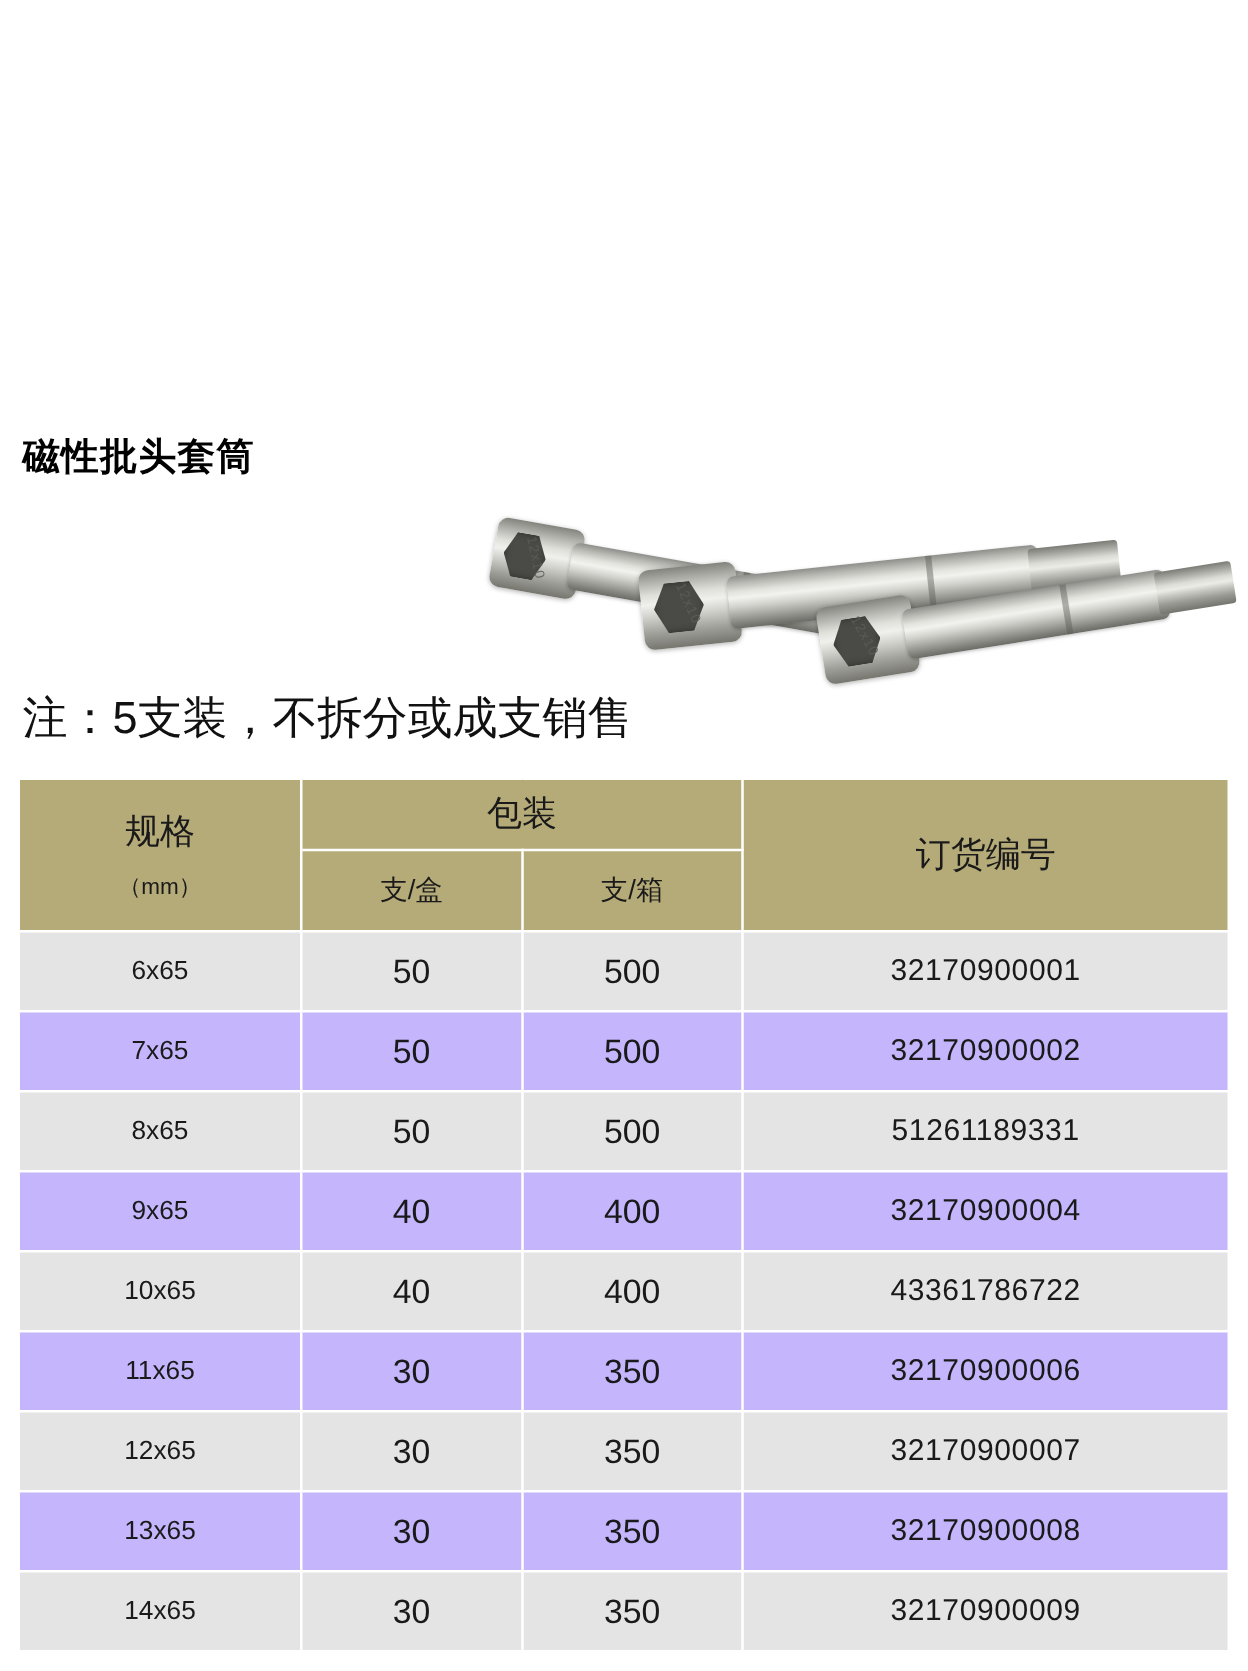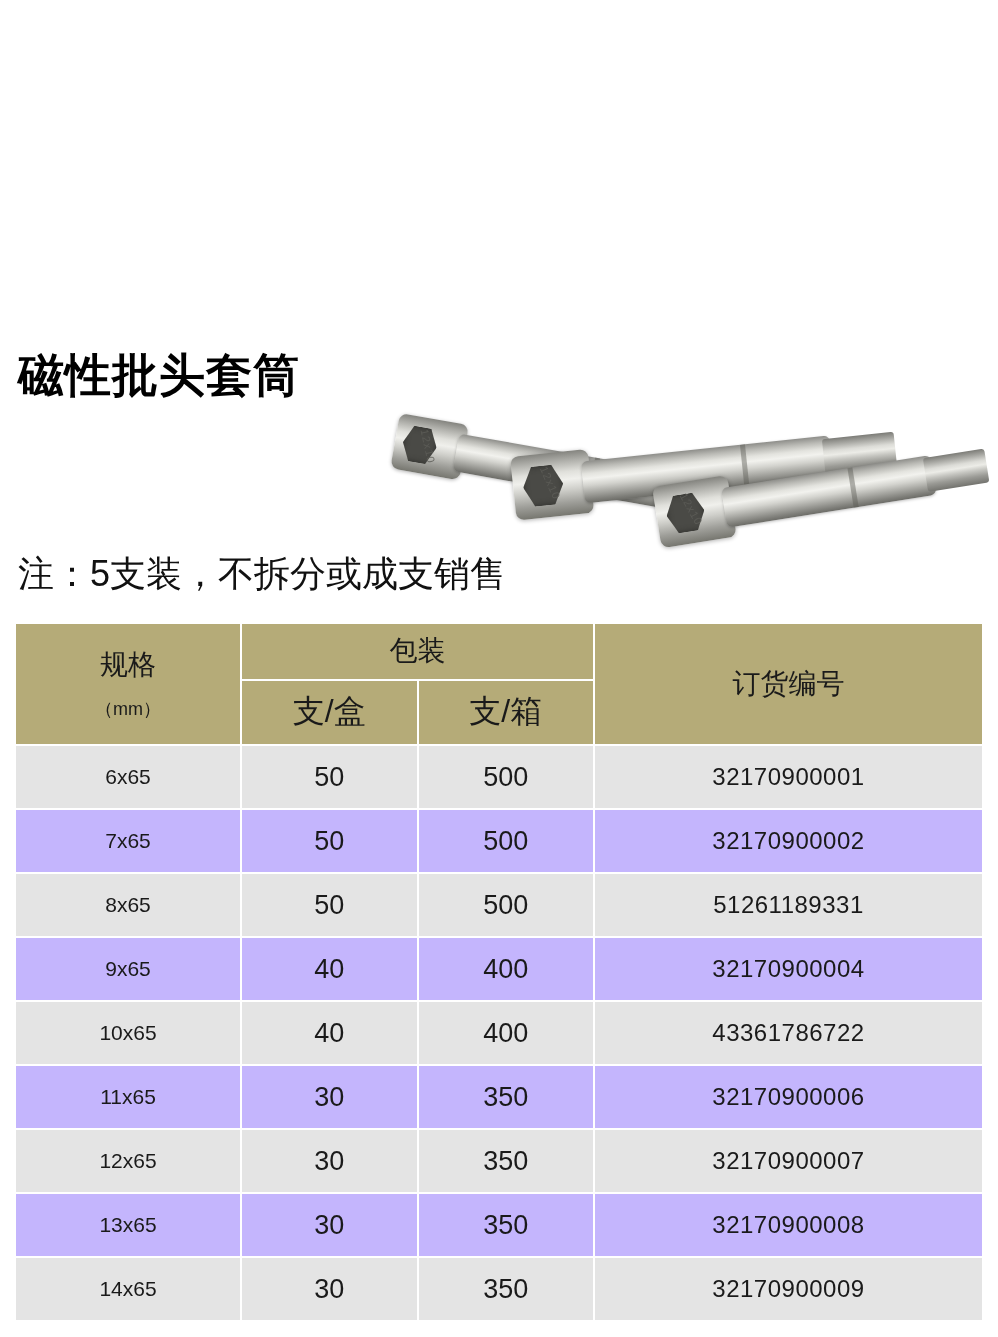--- a/index.html
+++ b/index.html
@@ -21,21 +21,21 @@
     left: 0; top: 0;
     width: 998px;
     height: 1337px;
   }
 
   
   .title {
     position: absolute;
     left: 18px;
     top: 345px;
-    font-size: 46px;
+    font-size: 30px;
     font-weight: bold;
     letter-spacing: 1px;
     color: #000;
     white-space: nowrap;
   }
 
   
   .photo {
     position: absolute;
     left: 380px;
@@ -134,21 +134,21 @@
   th.col-spec .sub {
     display: block;
     font-size: 18px;
     margin-top: 18px;
   }
   th.pack-group {
     height: 50px;
   }
   th.pack-sub {
     height: 58px;
-    font-size: 32px;
+    font-size: 22px;
   }
   th.col-order {
     width: 385px;
   }
   tbody td {
     height: 60px;
     font-size: 27px;
   }
   tbody tr.odd td { background: #e4e4e4; }
   tbody tr.even td { background: #c4b5fd; }

